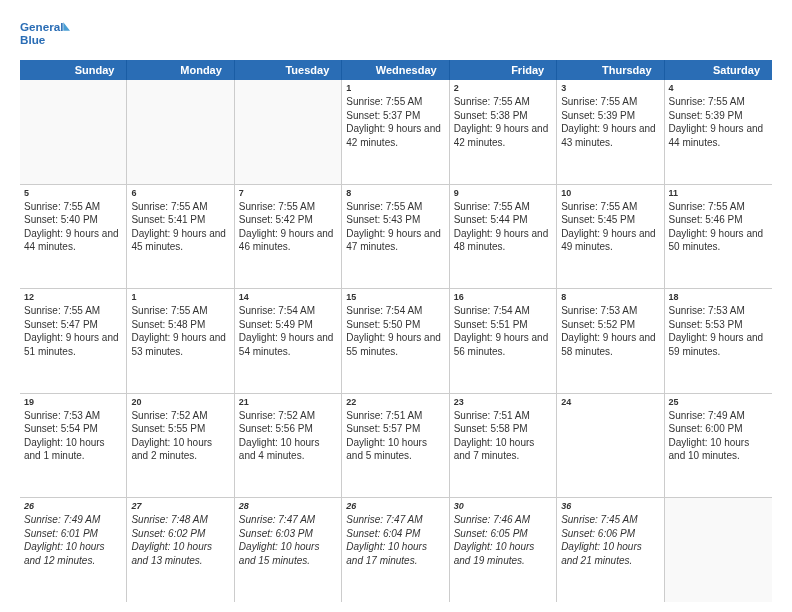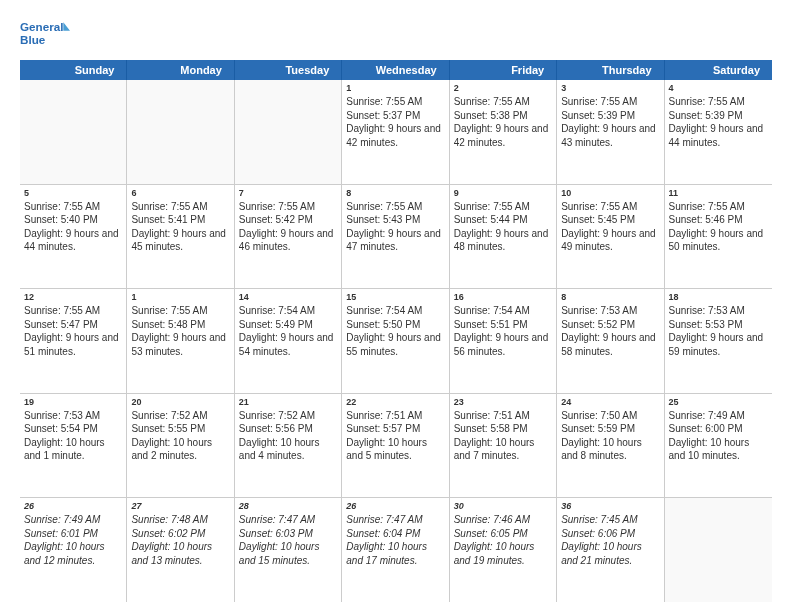--- a/index.html
+++ b/index.html
@@ -219,21 +219,20 @@
           <div class="cal-cell">
         <span class="day-num">22</span>
         <div class="cell-text">Sunrise: 7:51 AM<br>Sunset: 5:57 PM<br>Daylight: 10 hours and 5 minutes.</div>
       </div>
           <div class="cal-cell">
         <span class="day-num">23</span>
         <div class="cell-text">Sunrise: 7:51 AM<br>Sunset: 5:58 PM<br>Daylight: 10 hours and 7 minutes.</div>
       </div>
           <div class="cal-cell">
         <span class="day-num">24</span>
-        <div class="cell-text">Sunrise: 7:50 AM<br>Sunset: 5:59 PM<br>Daylight: 10 hours and 8 minutes.</div>
       </div>
           <div class="cal-cell">
         <span class="day-num">25</span>
         <div class="cell-text">Sunrise: 7:49 AM<br>Sunset: 6:00 PM<br>Daylight: 10 hours and 10 minutes.</div>
       </div>
         </div>
         <div class="cal-week">
           <div class="cal-cell">
         <span class="day-num">26</span>
         <div class="cell-text">Sunrise: 7:49 AM<br>Sunset: 6:01 PM<br>Daylight: 10 hours and 12 minutes.</div>

